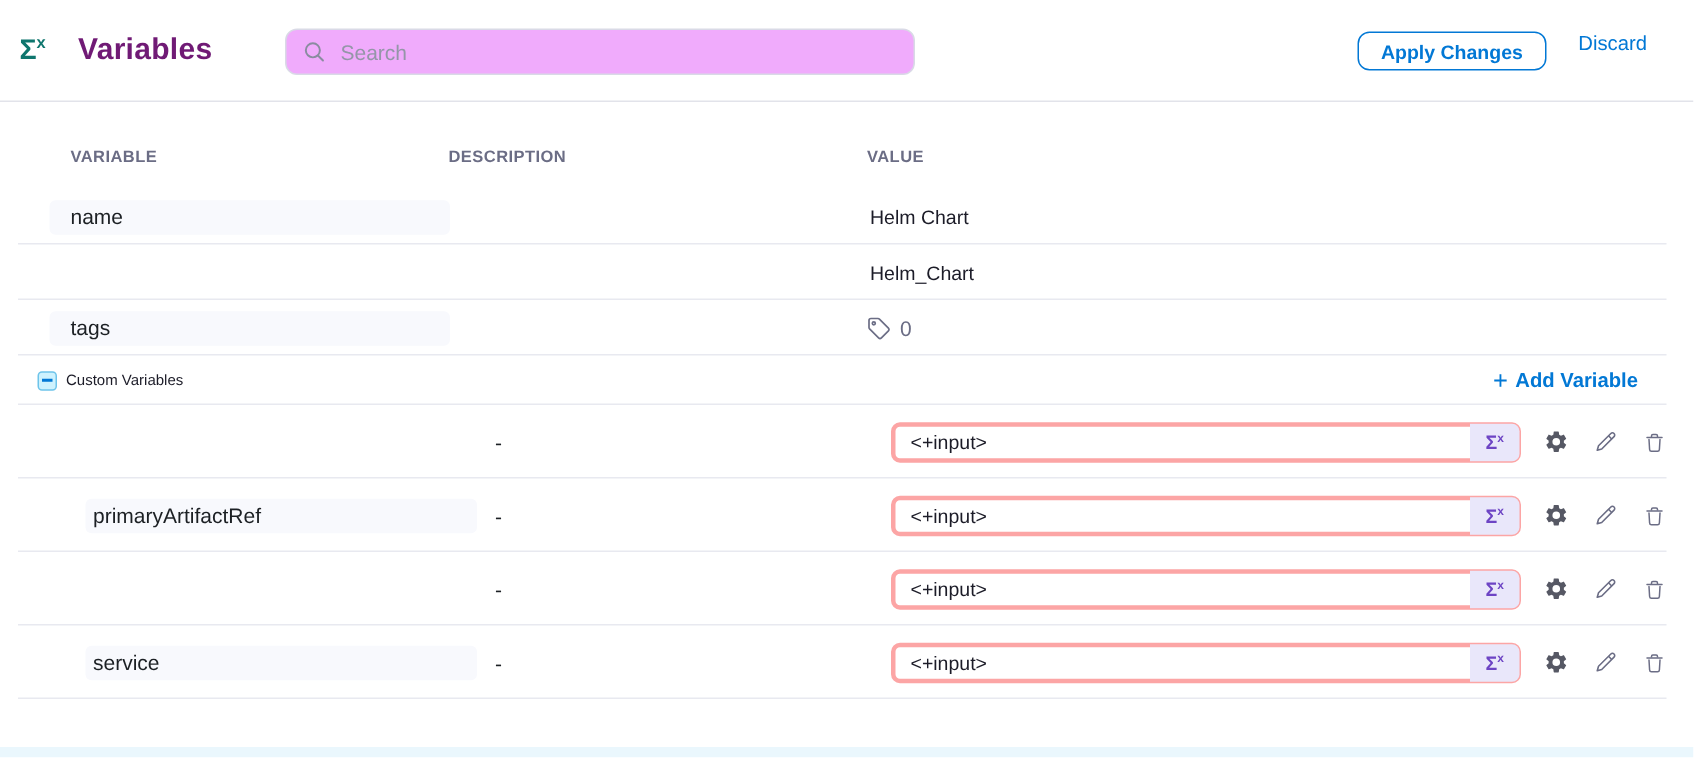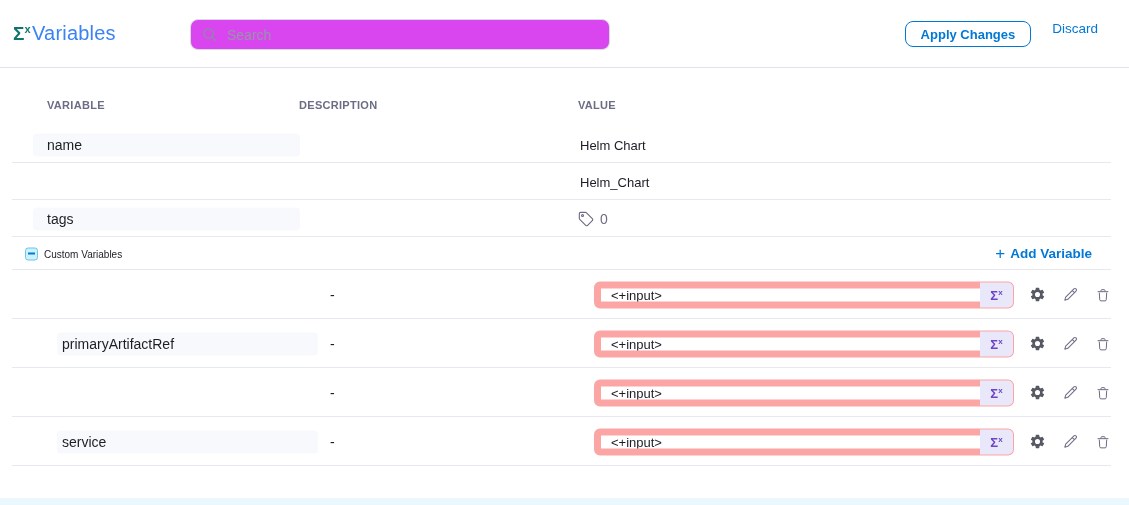--- a/index.html
+++ b/index.html
@@ -6,23 +6,23 @@
   body{
     width:1129px;height:505px;overflow:hidden;position:relative;
     background:#ffffff;
     font-family:"Liberation Sans","DejaVu Sans",sans-serif;
     color:#1c1c28;
   }
   
   .topbar{position:relative;height:67px;border-bottom:1px solid #e2e3ea}
   .app-icon{position:absolute;left:13px;top:24px;color:#0f766e;font-weight:bold;font-size:19px;line-height:1}
   .app-icon sup{font-size:11px;font-weight:bold}
-  .page-title{position:absolute;left:32px;top:22px;margin:0;font-size:20px;font-weight:normal;color:#3b82f6;letter-spacing:.2px}
+  .page-title{position:absolute;left:52px;top:22px;margin:0;font-size:20px;font-weight:bold;color:#701a75;letter-spacing:.2px}
   .search{position:absolute;left:190px;top:19px;width:420px;height:31px;border:1px solid #d9dae6;border-radius:8px;
-    display:flex;align-items:center;padding-left:11px;box-sizing:border-box;background:#d946ef}
+    display:flex;align-items:center;padding-left:11px;box-sizing:border-box;background:#f0abfc}
   .search input{border:none;outline:none;flex:1;font-size:14px;color:#1c1c28;margin-left:8px;background:transparent;font-family:inherit}
   .search input::placeholder{color:#9496a8}
   .top-actions{position:absolute;right:31px;top:21px;display:flex;align-items:flex-start;gap:21px}
   .btn-apply{height:26px;padding:0 15px;border:1px solid #0278d5;border-radius:8px;background:#fff;color:#0278d5;
     font-weight:bold;font-size:13px;font-family:inherit;cursor:pointer}
   .link-discard{color:#0278d5;font-size:13.5px;font-weight:500;text-decoration:none;cursor:pointer}
   
   .col-head{position:relative;height:58px}
   .ch{position:absolute;bottom:15px;font-size:11px;font-weight:bold;color:#6b6d85;letter-spacing:.3px}
   .ch-var{left:47px}.ch-desc{left:299px}.ch-value{left:578px}
@@ -44,21 +44,21 @@
   .var-row.cust{height:49px}
   .pill{position:absolute;top:50%;transform:translateY(-50%);height:23px;background:#f8f9fd;border-radius:4px;
     display:flex;align-items:center;font-size:14px;color:#1c2024;box-sizing:border-box}
   .pipe .pill{left:33px;width:267px;padding-left:14px}
   .cust .pill{left:57px;width:261px;padding-left:5px}
   .desc{position:absolute;left:330px;top:50%;transform:translateY(-50%);font-size:14px;color:#1c2024}
   .value-text{position:absolute;left:580px;top:50%;transform:translateY(-50%);font-size:13px;font-weight:500;color:#1c1c28}
   .value-tags{position:absolute;left:578px;top:50%;transform:translateY(-50%);display:flex;align-items:center;gap:6px;
     color:#6b6d85;font-size:14px}
   .input-wrap{position:absolute;left:594px;top:50%;transform:translateY(-50%);width:420px;height:27px}
-  .runtime-input{width:100%;height:100%;box-sizing:border-box;border:7px solid #fca5a5;border-radius:6px;
+  .runtime-input{width:100%;height:100%;box-sizing:border-box;border:3px solid #fca5a5;border-radius:6px;
     padding:0 42px 0 10px;font-size:13px;color:#1c1c28;font-family:inherit;background:#fff;outline:none}
   .sigma-badge{position:absolute;right:1px;top:1px;bottom:1px;width:33px;background:#e9e7fa;border-radius:0 5px 5px 0;
     display:flex;align-items:center;justify-content:center;color:#6d44c4;font-size:13px;font-weight:600;cursor:pointer}
   .sigma-badge sup{font-size:8px;margin-top:-6px}
   .row-actions{position:absolute;right:17px;top:50%;transform:translateY(-50%);display:flex;align-items:center;gap:15px}
   .icon-btn{width:18px;height:18px;display:flex;align-items:center;justify-content:center;cursor:pointer}
   .bottom-strip{position:absolute;left:0;right:0;bottom:0;height:7px;background:#eaf7fd}
 </style>
 </head>
 <body>

